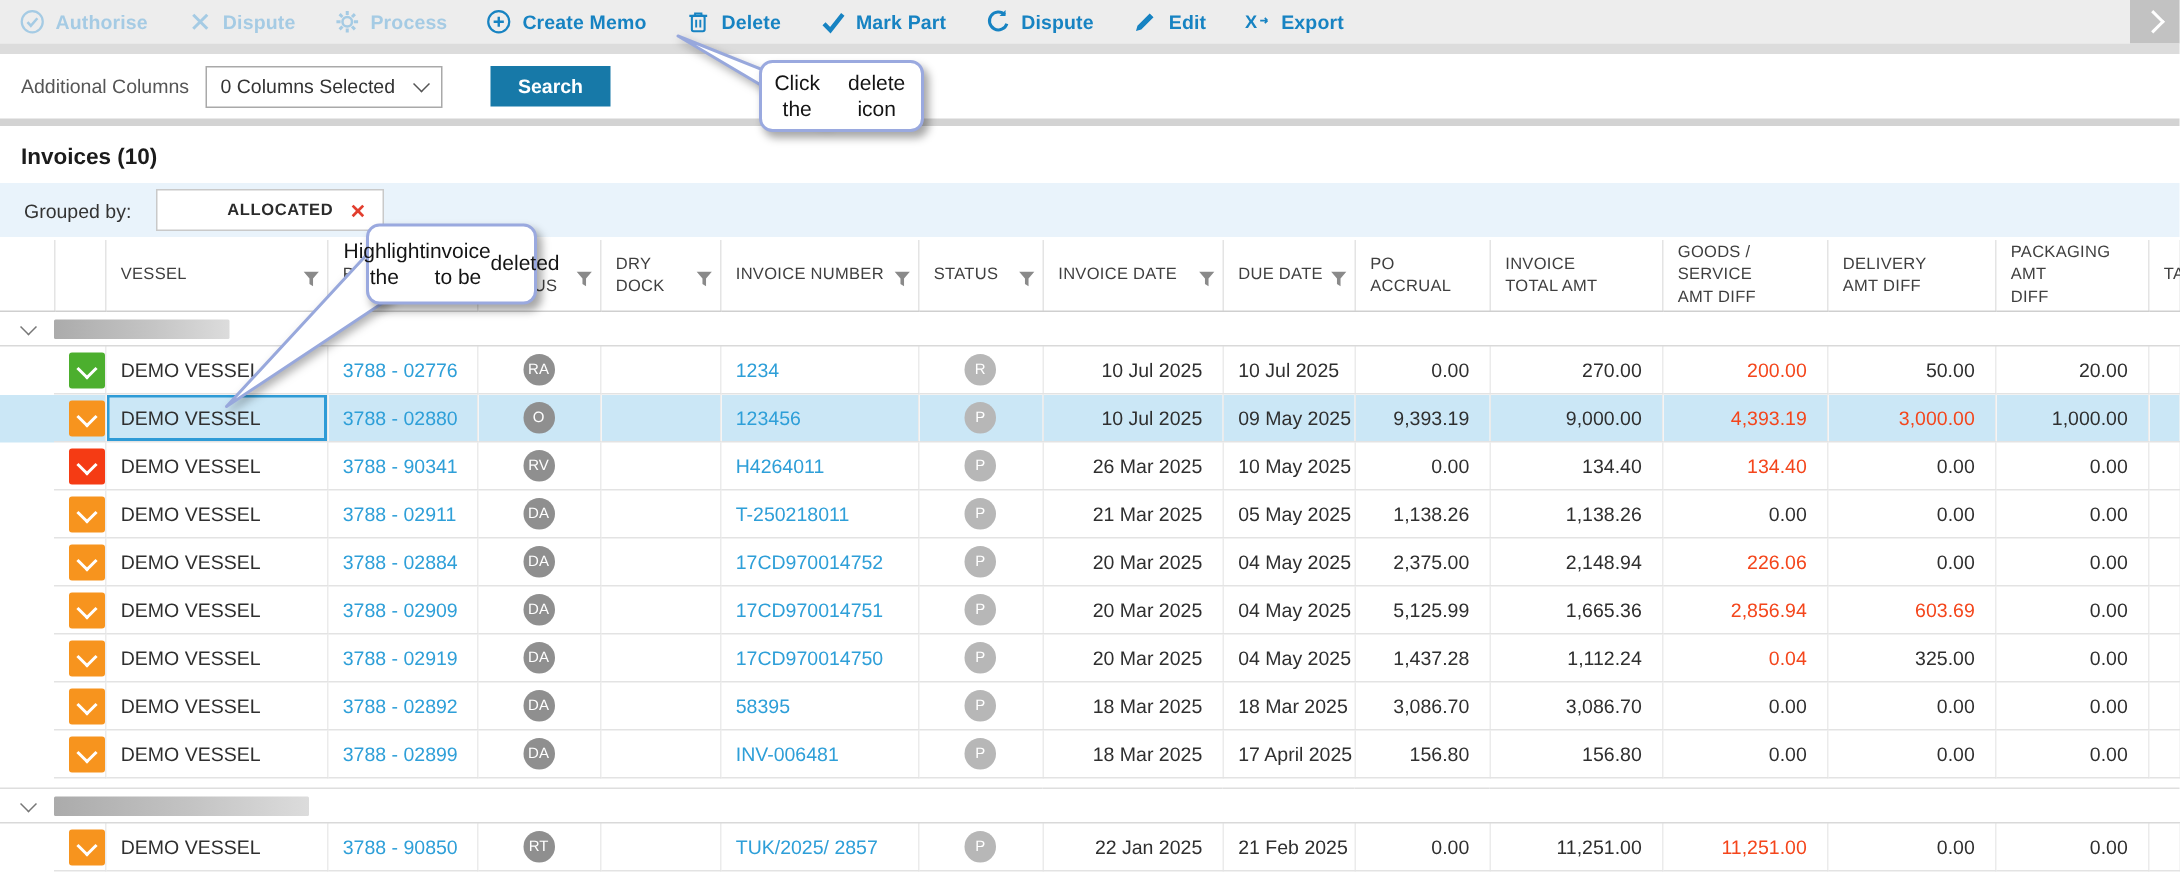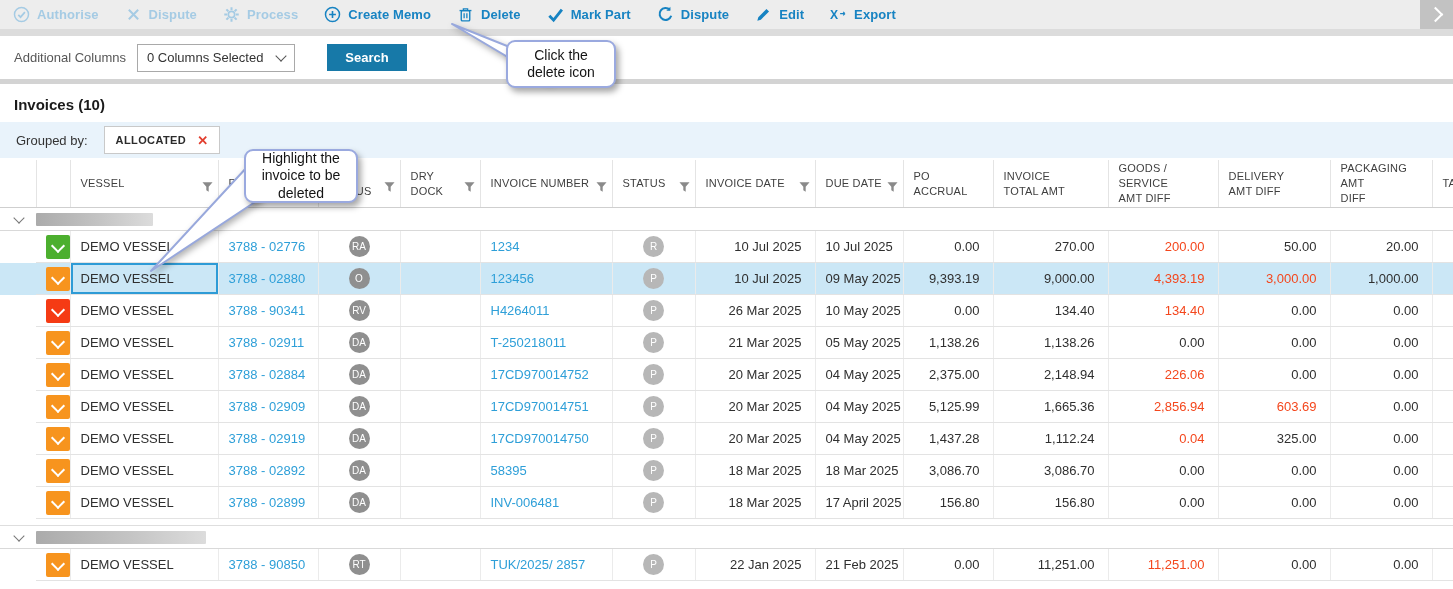--- a/index.html
+++ b/index.html
@@ -31,21 +31,21 @@
   .fr-search{margin-left:32px;width:80px;height:27px;background:#1779A8;color:#fff;border:none;
     font-size:13px;font-weight:700;font-family:inherit;cursor:pointer;}
   .strip2{left:0;top:79px;width:1453px;height:5px;background:#D3D3D3;}
 
   
   .pagetitle{left:14px;top:96px;font-size:15px;font-weight:700;color:#1B1B1B;}
   .groupband{left:0;top:122px;width:1453px;height:36px;background:#E9F3FB;display:flex;align-items:center;}
   .gb-label{margin-left:16px;font-size:13px;color:#333;}
   .gb-chip{margin-left:16px;height:26px;background:#fff;border:1px solid #C9C9C9;display:flex;
     align-items:center;gap:11px;padding:0 11px;}
-  .gb-chip-label{font-size:11px;font-weight:700;color:#2B2B2B;letter-spacing:.4px;}
+  .gb-chip-label{font-size:11px;font-weight:700;color:#2B2B2B;letter-spacing:.4px;margin-left:36px;}
   .gb-chip-x{color:#E23E2E;font-size:13px;font-weight:700;cursor:pointer;line-height:1;}
 
   
   .tablewrap{left:0;top:160px;width:1453px;}
   table{border-collapse:collapse;table-layout:fixed;width:1453px;}
   th{height:47px;padding:0;border-bottom:1px solid #CFCFCF;border-right:1px solid #E4E4E4;
      font-weight:400;background:#fff;}
   th .th-inner{position:relative;display:flex;align-items:center;height:100%;padding:0 20px 0 10px;}
   th .th-label{font-size:11px;color:#3F3F3F;letter-spacing:.2px;white-space:pre-line;text-align:left;line-height:1.35;}
   th .funnel{position:absolute;right:5px;top:50%;transform:translateY(-50%);width:11px;height:11px;}
@@ -72,21 +72,21 @@
   .grp-chev{width:7px;height:7px;border-right:1.6px solid #777;border-bottom:1.6px solid #777;
     transform:rotate(45deg);margin:-3px 0 0 15px;cursor:pointer;}
   .redact{height:13px;margin-left:13px;border-radius:1px;
     background:linear-gradient(90deg,#ABABAB,#C4C4C4 55%,#DCDCDC);}
   tr.spacer td{border:none;height:6px;padding:0;}
 
   
   .tails{left:0;top:0;width:1453px;height:589px;pointer-events:none;z-index:50;}
   .tails polygon{filter:drop-shadow(2px 3px 3px rgba(0,0,0,.30));}
   .callout{position:absolute;background:#fff;border:2px solid #9AA9DF;border-radius:9px;
-    box-shadow:3px 4px 6px rgba(0,0,0,.35);display:flex;flex-direction:column;align-items:center;
+    box-shadow:3px 4px 6px rgba(0,0,0,.35);display:flex;align-items:center;
     justify-content:center;z-index:51;font-size:14px;color:#141414;line-height:1.22;text-align:center;}
   .co-delete{left:506px;top:40px;width:106px;height:44px;}
   .co-highlight{left:244px;top:149px;width:110px;height:50px;}
 </style>
 </head>
 <body>
 
 <div class="abs toolbar" id="toolbar">
     <div class="tb-item tb-disabled">
       <span class="tb-icon">

